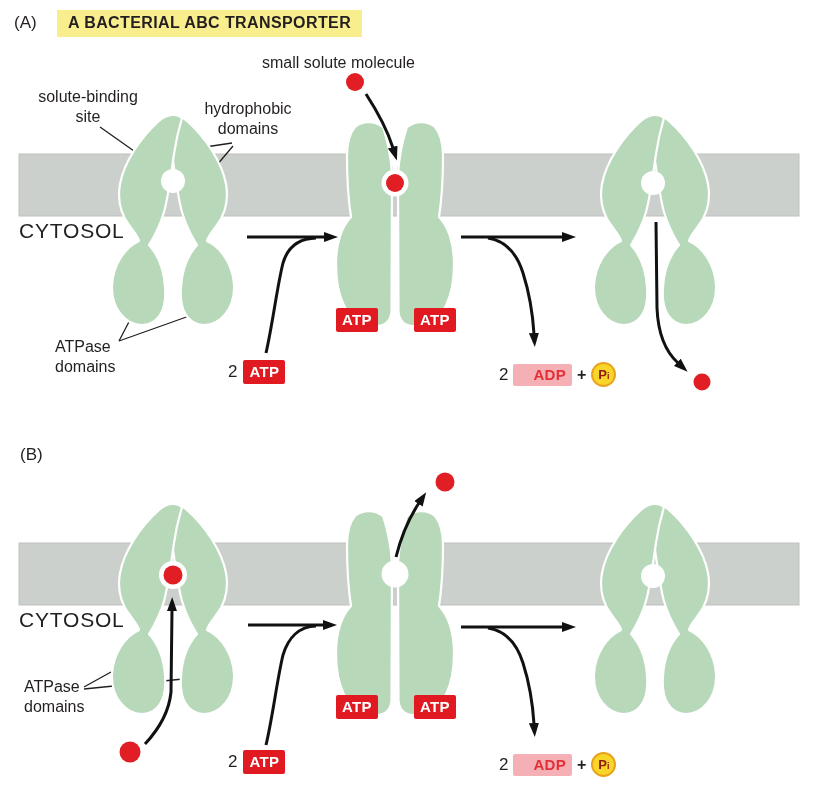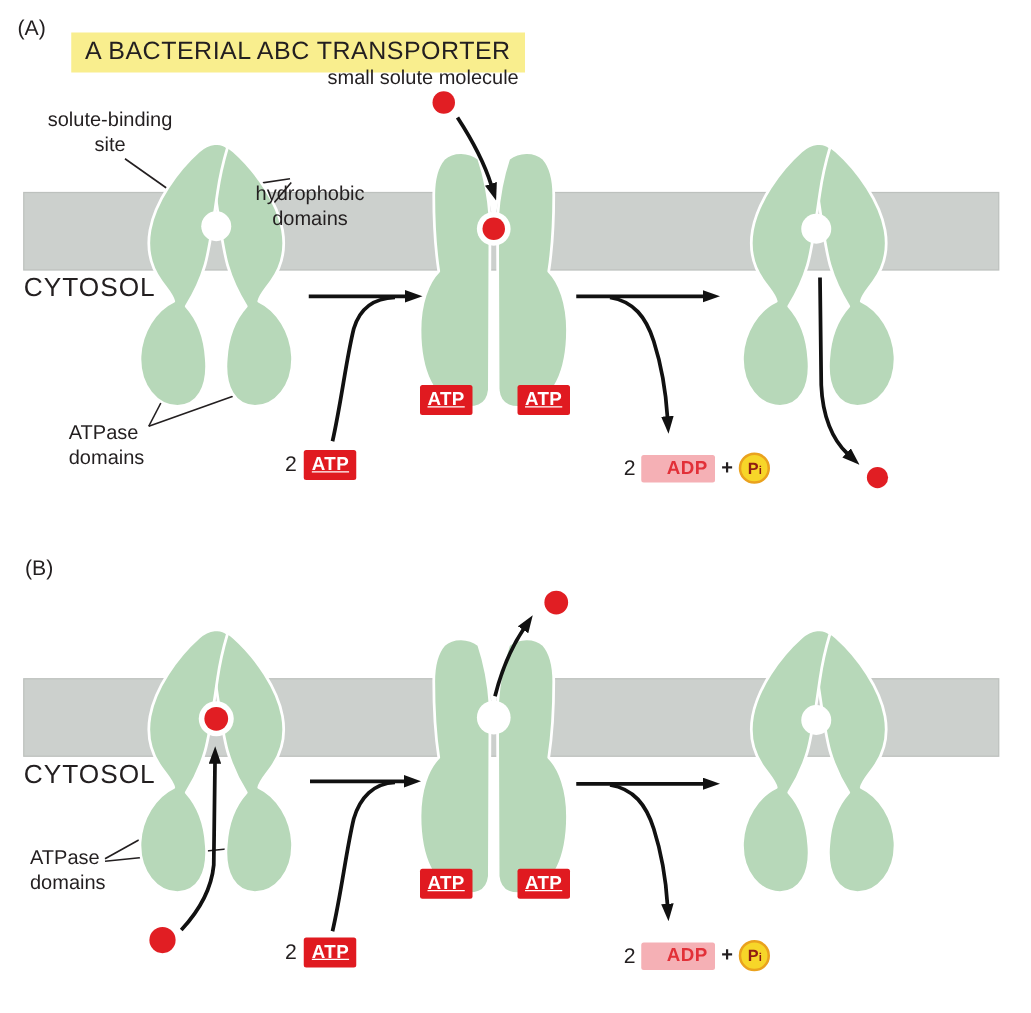--- a/index.html
+++ b/index.html
@@ -4,31 +4,31 @@
 <style>
   html,body{margin:0;padding:0;background:#ffffff;}
   .stage{
     position:relative;width:825px;height:810px;background:#ffffff;
     font-family:"Liberation Sans", sans-serif;color:#231f20;overflow:hidden;
   }
   .layer{position:absolute;left:0;top:0;}
   .abs{position:absolute;}
   .tag{font-size:17px;}
   .title-box{
-    background:#f9ee8e;padding:4px 11px 5px 11px;font-size:20px;font-weight:normal;
-    letter-spacing:0.4px;white-space:nowrap;margin-top:16px;
+    background:#f9ee8e;padding:4px 11px 5px 11px;font-size:16px;font-weight:bold;
+    letter-spacing:0.4px;white-space:nowrap;
   }
   .lbl{font-size:16px;line-height:19.5px;}
   .center{text-align:center;}
   .cytosol{font-size:21px;letter-spacing:0.8px;}
   .row{display:flex;align-items:center;gap:6px;}
   .num{font-size:17px;}
   .atp-box{
     background:#e01a20;color:#ffffff;font-weight:bold;font-size:15px;
-    padding:3px 6px 4px 6px;border-radius:2px;letter-spacing:0.3px;text-decoration:underline;
+    padding:3px 6px 4px 6px;border-radius:2px;letter-spacing:0.3px;
   }
   .adp-box{
     background:#f5b0b5;color:#e23038;font-weight:bold;font-size:15px;
     padding:2px 6px 3px 20px;border-radius:2px;letter-spacing:0.3px;
   }
   .plus{font-size:16px;font-weight:bold;}
   .pi-circle{
     width:21px;height:21px;border-radius:50%;background:#f7d629;border:2px solid #eaa21e;
     color:#8f1d12;font-weight:bold;font-size:13px;display:flex;align-items:center;justify-content:center;
   }
@@ -140,21 +140,21 @@
   <div class="abs tag" style="left:14px;top:13px;">(A)</div>
   <div class="abs title-box" style="left:57px;top:10px;">A BACTERIAL ABC TRANSPORTER</div>
 
   <div class="abs lbl" style="left:262px;top:53px;white-space:nowrap;">small solute molecule</div>
 
   <div class="abs lbl center" style="left:22px;top:87px;width:132px;">
     <div>solute-binding</div>
     <div>site</div>
   </div>
 
-  <div class="abs lbl center" style="left:190px;top:99px;width:116px;margin-top:47px;">
+  <div class="abs lbl center" style="left:190px;top:99px;width:116px;">
     <div>hydrophobic</div>
     <div>domains</div>
   </div>
 
   <div class="abs cytosol" style="left:19px;top:219px;">CYTOSOL</div>
 
   <div class="abs lbl" style="left:55px;top:337px;">
     <div>ATPase</div>
     <div>domains</div>
   </div>

